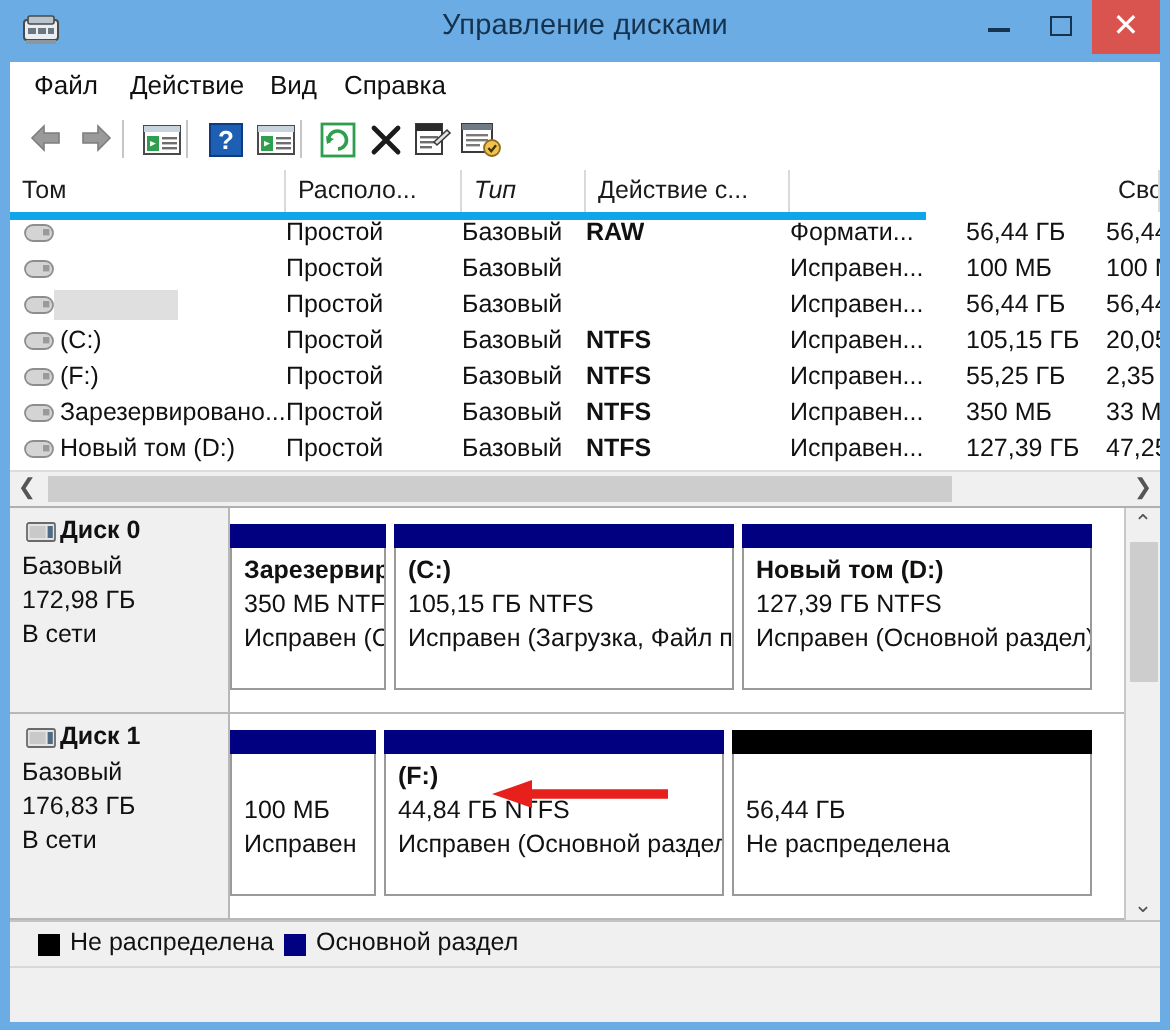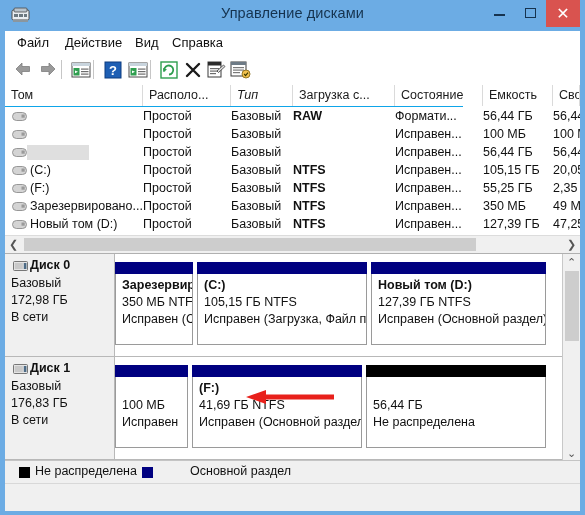--- a/index.html
+++ b/index.html
@@ -140,21 +140,21 @@
     width: 575px;
     height: 150px;
     background: #ffffff;
     overflow: hidden;
   }
   .lheader {
     position: absolute;
     left: 0; top: 0;
     width: 458px; height: 21px;
     background: #ffffff;
-    border-bottom: 1px solid #0ea5e9;
+    border-bottom: 4px solid #0ea5e9;
   }
   .hcell {
     position: absolute;
     top: 0;
     height: 21px;
     box-sizing: border-box;
     border-right: 1px solid #dadada;
     font-size: 12.5px;
     color: #1a1a1a;
     padding: 3px 0 0 6px;
@@ -497,23 +497,21 @@
       <circle cx="17" cy="15" r="4" fill="#f2c14e" stroke="#8a6d1c" stroke-width="0.9"></circle>
       <path d="M15.2 15 L16.6 16.6 L19 13.6" stroke="#3a3a00" stroke-width="1.2" fill="none"></path>
     </svg>
   </div>
 
   <div class="listpane">
     <div class="lheader" id="lheader">
         <div class="hcell" style="left: 0px; width: 138px;">Том</div>
         <div class="hcell" style="left: 138px; width: 88px;">Располо...</div>
         <div class="hcell" style="left: 226px; width: 62px; font-style: italic;">Тип</div>
-        <div class="hcell" style="left: 288px; width: 102px;">Загрузка с...</div>
-        <div class="hcell" style="left: 390px; width: 88px;">Состояние</div>
-        <div class="hcell" style="left: 478px; width: 70px;">Емкость</div>
+        <div class="hcell" style="left: 288px; width: 102px;">Действие с...</div>
         <div class="hcell" style="left: 548px; width: 27px;">Своб</div>
       </div>
     <div id="lrows">
         <div class="lrow" style="top: 23px;">
           <svg class="vicon" viewBox="0 0 15 9">
   <rect x="0.5" y="0.5" width="14" height="8" rx="4" fill="#d4d4d4" stroke="#8d8d8d" stroke-width="0.9"></rect>
   <rect x="9.5" y="2.5" width="3.2" height="3.2" fill="#9a9a9a"></rect>
 </svg>
           <div class="cell vlabel"></div>
           <div class="cell clayout">Простой</div>
@@ -580,21 +578,21 @@
           <svg class="vicon" viewBox="0 0 15 9">
   <rect x="0.5" y="0.5" width="14" height="8" rx="4" fill="#d4d4d4" stroke="#8d8d8d" stroke-width="0.9"></rect>
   <rect x="9.5" y="2.5" width="3.2" height="3.2" fill="#9a9a9a"></rect>
 </svg>
           <div class="cell vlabel">Зарезервировано...</div>
           <div class="cell clayout">Простой</div>
           <div class="cell ctype">Базовый</div>
           <div class="cell cfs">NTFS</div>
           <div class="cell cstatus">Исправен...</div>
           <div class="cell ccap">350 МБ</div>
-          <div class="cell cfree">49 М</div>
+          <div class="cell cfree">33 М</div>
         </div>
         <div class="lrow" style="top: 131px;">
           <svg class="vicon" viewBox="0 0 15 9">
   <rect x="0.5" y="0.5" width="14" height="8" rx="4" fill="#d4d4d4" stroke="#8d8d8d" stroke-width="0.9"></rect>
   <rect x="9.5" y="2.5" width="3.2" height="3.2" fill="#9a9a9a"></rect>
 </svg>
           <div class="cell vlabel">Новый том (D:)</div>
           <div class="cell clayout">Простой</div>
           <div class="cell ctype">Базовый</div>
           <div class="cell cfs">NTFS</div>
@@ -671,21 +669,21 @@
         <div class="part-body">
           <div class="part-name"></div>
           <div class="part-size">100 МБ</div>
           <div class="part-status">Исправен</div>
         </div>
       </div>
             <div class="part" style="left:77px;width:170px">
         <div class="part-bar" style="background:#000080"></div>
         <div class="part-body">
           <div class="part-name">(F:)</div>
-          <div class="part-size">41,69 ГБ NTFS</div>
+          <div class="part-size">44,84 ГБ NTFS</div>
           <div class="part-status">Исправен (Основной раздел</div>
         </div>
       </div>
             <div class="part" style="left:251px;width:180px">
         <div class="part-bar" style="background:#000000"></div>
         <div class="part-body">
           <div class="part-name"></div>
           <div class="part-size">56,44 ГБ</div>
           <div class="part-status">Не распределена</div>
         </div>
@@ -702,17 +700,17 @@
   </div>
 
   <svg class="annot-arrow" viewBox="0 0 88 16">
     <path d="M0 8 L20 1 L20 5.6 L88 5.6 L88 10.4 L20 10.4 L20 15 Z" fill="#e8201b"></path>
   </svg>
 
   <div class="legend" id="legend">
       <div class="leg-swatch" style="left: 14px; background: rgb(0, 0, 0);"></div>
       <div class="leg-label" style="left: 30px;">Не распределена</div>
       <div class="leg-swatch" style="left: 137px; background: rgb(0, 0, 128);"></div>
-      <div class="leg-label" style="left: 153px; margin-left: 32px;">Основной раздел</div>
+      <div class="leg-label" style="left: 153px;">Основной раздел</div>
     </div>
   <div class="statusbar"></div>
 
 </div>
 
 </body></html>

